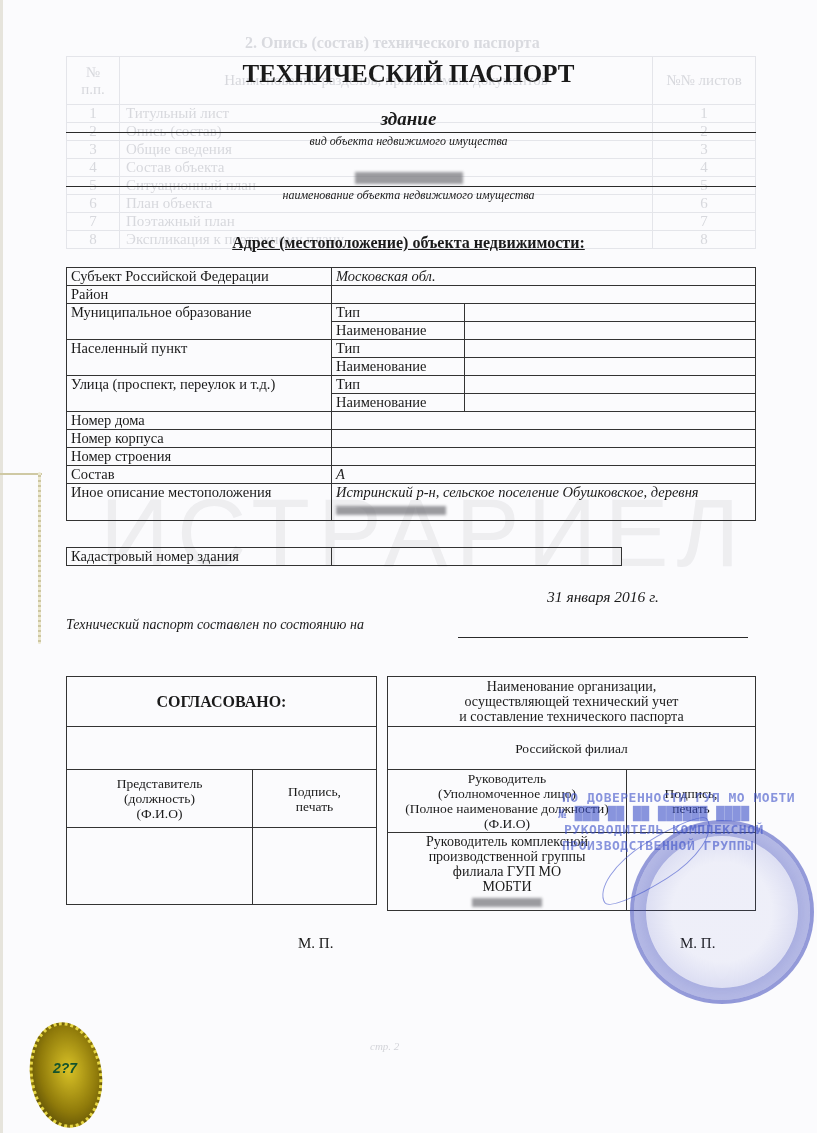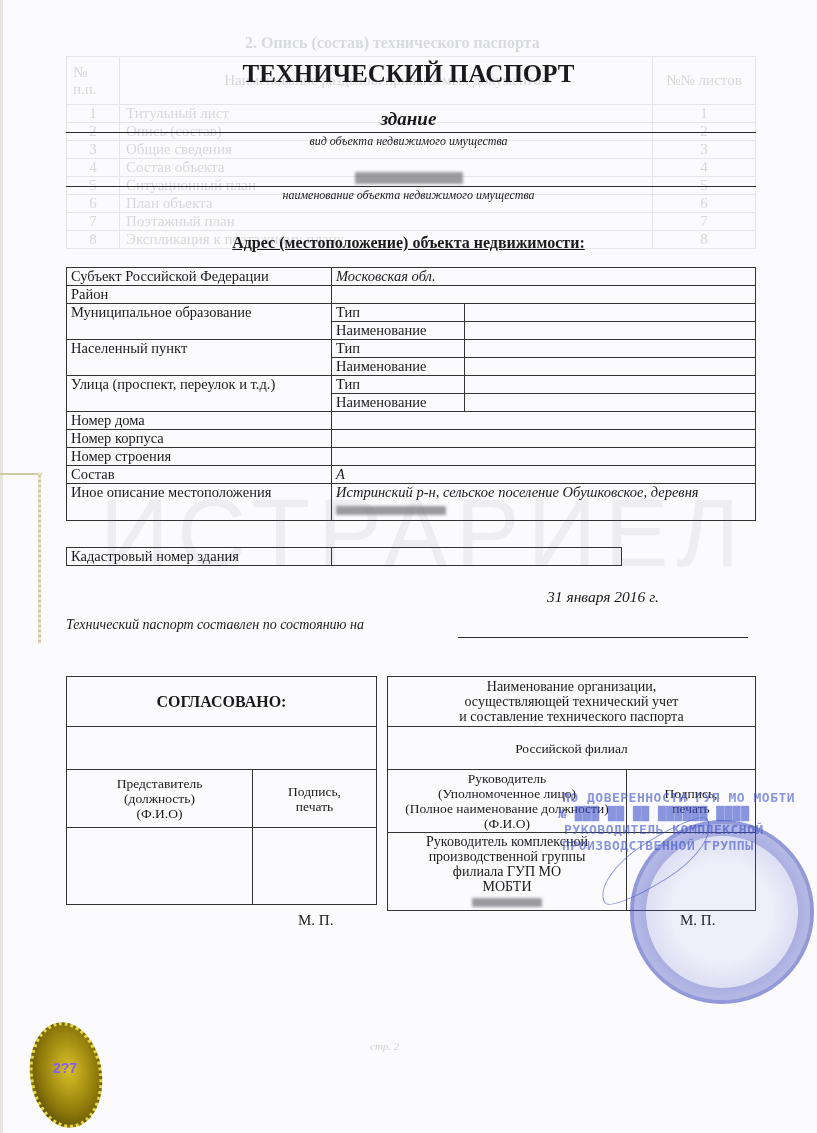--- a/index.html
+++ b/index.html
@@ -37,51 +37,51 @@
   table.grid { border-collapse:collapse; position:absolute; }
   table.grid td { border:1px solid #333; font-size:14.5px; padding:0 4px; height:17px; line-height:17px; vertical-align:top; }
   .ital { font-style:italic; }
 
   .asof-label { left:66px; top:617px; font-size:14px;font-style:italic; }
   .asof-value { left:458px; top:588px; width:290px; text-align:center; font-size:15.5px; font-style:italic; }
 
   table.sig { border-collapse:collapse; position:absolute; }
   table.sig td { border:1px solid #333; font-size:13.5px; text-align:center; line-height:15px; vertical-align:middle; }
 
-  .mp { font-size:15px; }
+  .mp { font-size:15px;margin-top:23px; }
   
   .stamp-round { left:630px; top:820px; width:176px; height:176px; border-radius:50%;
     border:4px solid rgba(70,80,190,0.55);
     box-shadow: inset 0 0 0 10px rgba(255,255,255,0), inset 0 0 0 12px rgba(70,80,190,0.35);
     background: radial-gradient(circle, rgba(90,100,200,0.08) 0 40%, rgba(90,100,200,0.18) 60%, rgba(90,100,200,0.05) 72%); }
   .stamp-rect { left:552px; top:790px; width:250px; color:rgba(60,80,200,0.6);
     font-family:"DejaVu Sans Mono", monospace; font-size:13px; font-weight:bold; line-height:16px; white-space:nowrap; letter-spacing:0.5px; }
   .signature { left:590px; top:840px; width:130px; height:40px; border:1.5px solid rgba(50,70,200,0.55);
     border-radius:50% 50% 50% 50% / 70% 30% 70% 30%; transform:rotate(-32deg); }
 
   
   .seal { left:30px; top:1022px; width:66px; height:100px; border-radius:50%;
     background: radial-gradient(ellipse at 55% 45%, #d9c227 0%, #8f7a0a 55%, #3d3304 100%);
     border:3px dotted #e6d644; transform:rotate(-8deg); }
   .seal-text { left:40px; top:1060px; width:50px; text-align:center; font-family:"Liberation Sans", sans-serif;
-    font-size:14px; font-weight:bold; color:#8b5cf6; }
+    font-size:14px; font-weight:bold; color:#14532d;font-style:italic; }
   .page-no { left:370px; top:1040px; font-size:11px; font-style:italic; color:#d3d4d9; }
 </style>
 </head>
 <body>
 
 <div class="abs edge"></div>
 <div class="abs thread-h"></div>
 <div class="abs thread-v"></div>
 
 <div class="abs ghost ghost-title">2. Опись (состав) технического паспорта</div>
 <table class="abs ghost-table">
   <tbody>
       <tr style="height:48px">
-    <td style="width:40px;">№ п.п.</td>
+    <td style="width:40px;text-align:center">№ п.п.</td>
     <td style="text-align:center">Наименование разделов, прилагаемых документов</td>
     <td style="width:90px;text-align:center">№№ листов</td>
   </tr>
   <tr>
         <td style="text-align:center">1</td>
         <td>Титульный лист</td>
         <td style="text-align:center">1</td>
       </tr>
   <tr>
         <td style="text-align:center">2</td>

